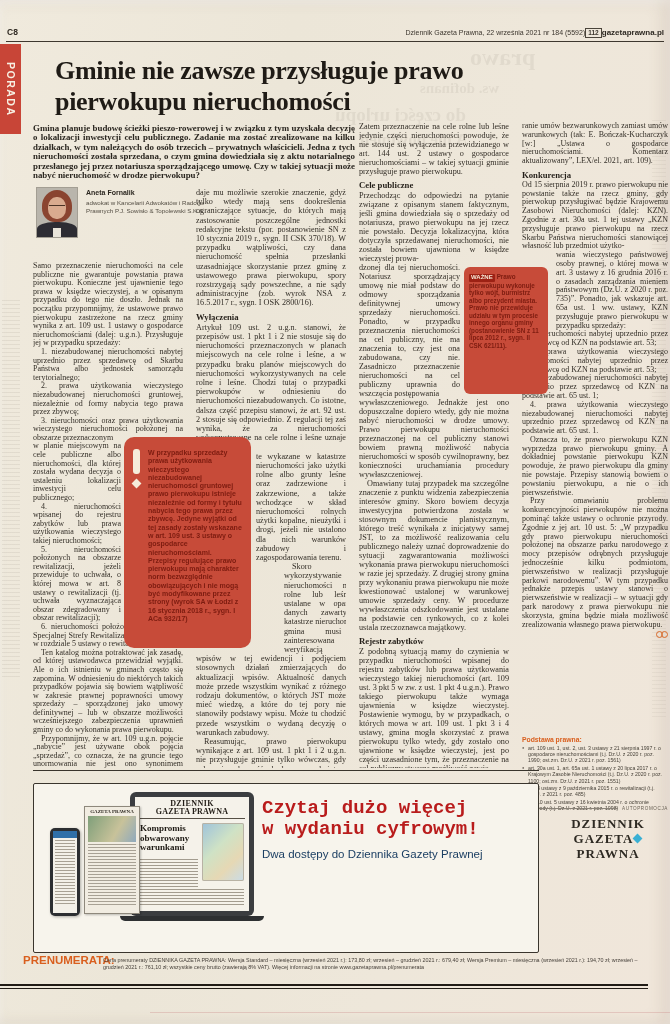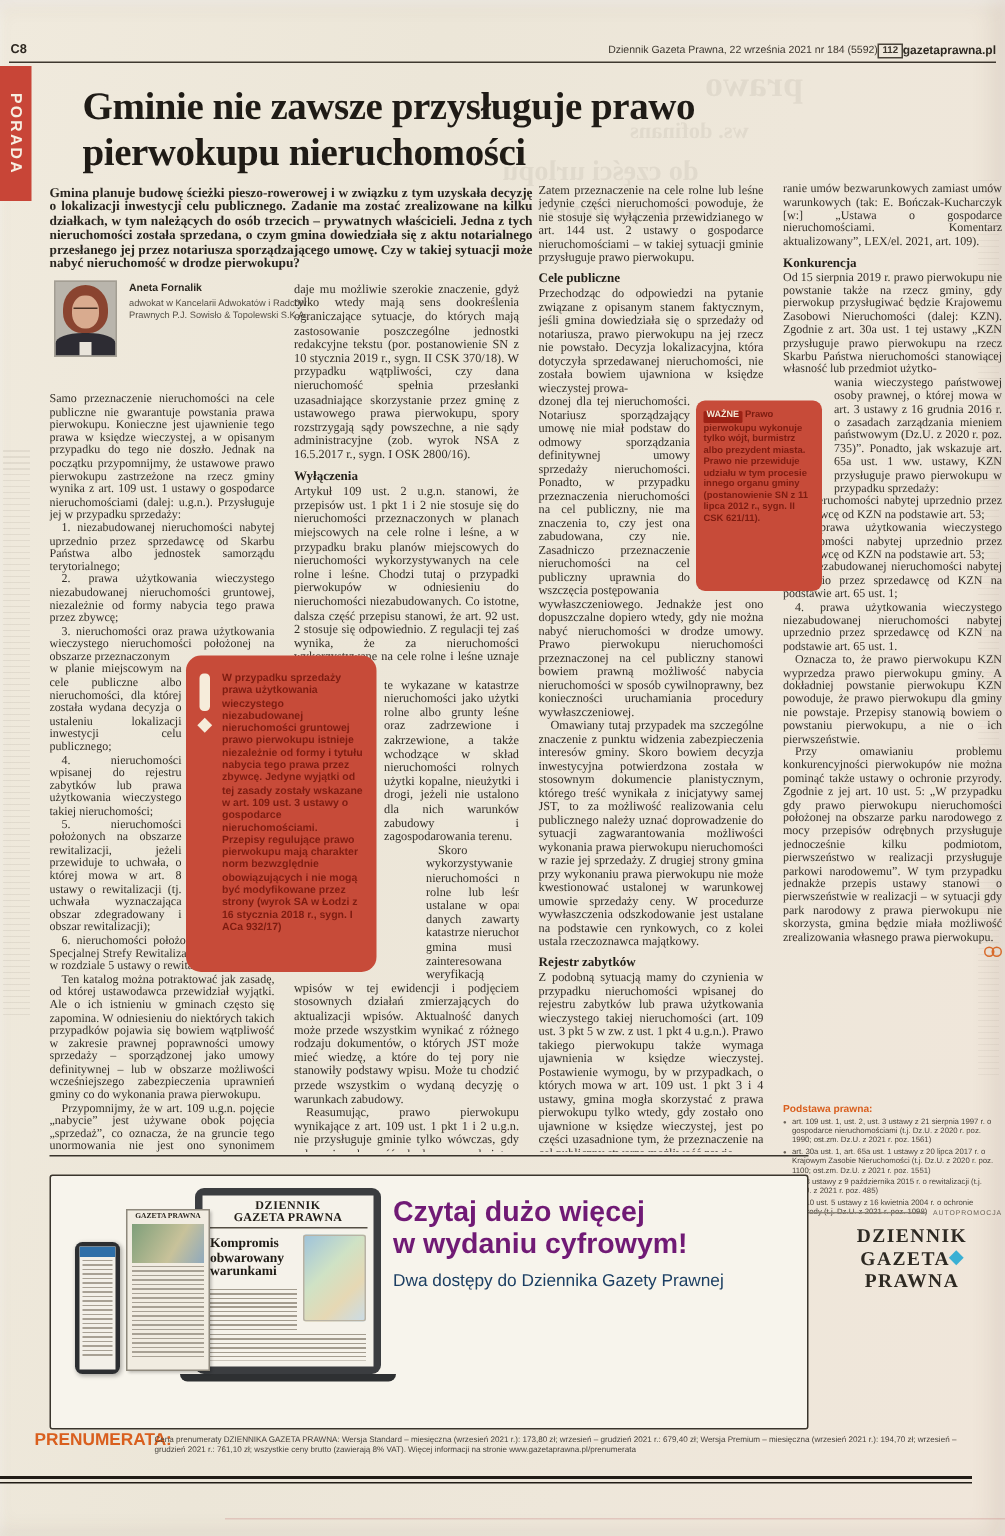--- a/index.html
+++ b/index.html
@@ -70,21 +70,21 @@
   .autopromo .ln{flex:1;height:1px;background:#8a8378;}
   .autopromo .lb{font-family:"Liberation Sans",sans-serif;font-size:4.6px;letter-spacing:.6px;color:#675f53;}
   .dgplogo{position:absolute;left:548px;top:816px;width:120px;text-align:center;font-weight:bold;color:#2e2a23;
     font-size:13px;line-height:15px;letter-spacing:1px;}
   .dgplogo .dia{display:inline-block;width:7px;height:7px;background:#3ab0d4;transform:rotate(45deg);margin:0 1px 1px 1px;}
   
   .adrule{position:absolute;left:33px;top:770px;width:506px;height:1px;background:#39342c;}
   .adbox{position:absolute;left:33px;top:783px;width:506px;height:170px;background:#f7f4ec;border:1.5px solid #3a352d;
     border-radius:2px;box-sizing:border-box;overflow:hidden;}
   .adtext{position:absolute;left:228px;top:14px;width:268px;font-family:"Liberation Sans",sans-serif;text-align:left;}
-  .adh{font-size:19px;line-height:21px;font-weight:bold;color:#701a75;margin:0;}
+  .adh{font-size:19px;line-height:21px;font-weight:bold;color:#b91c1c;margin:0;font-family:Liberation Mono, monospace;}
   .adsub{font-size:11.5px;color:#1c3f63;margin:8px 0 2px 0;}
   .adprice{font-size:12px;font-weight:bold;color:#e2641e;margin:4px 0 0 0;}
   .kupbar{position:absolute;left:1px;right:1px;bottom:4px;height:28px;background:linear-gradient(90deg,#e0includ,#cf5a38);
     background:linear-gradient(90deg,#e07a52,#cd5434);display:flex;align-items:center;justify-content:flex-end;padding-right:14px;
     font-family:"Liberation Sans",sans-serif;}
   .kup{color:#f8d3ba;font-size:11px;font-weight:bold;margin-right:4px;}
   .kupurl{color:#ffffff;font-size:12.5px;font-weight:bold;}
   
   .devices{position:absolute;left:8px;top:6px;width:212px;height:132px;}
   .laptop{position:absolute;left:88px;top:2px;width:124px;height:124px;background:#3b3d40;border-radius:6px;padding:5px;box-sizing:border-box;}

